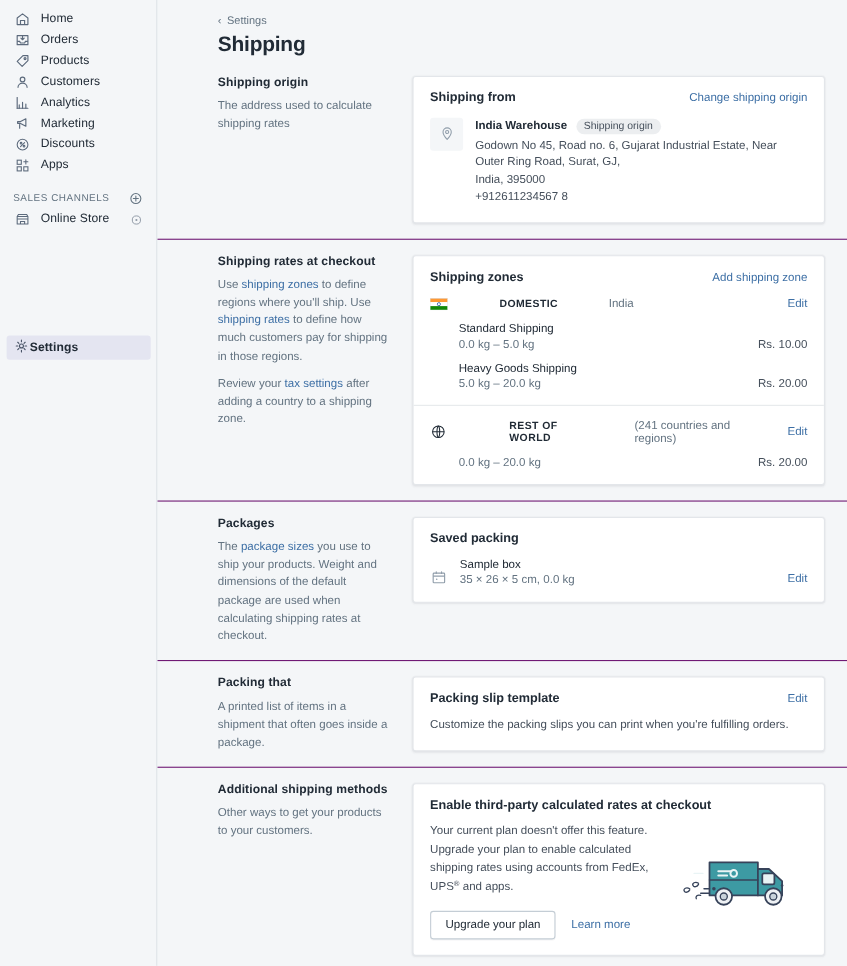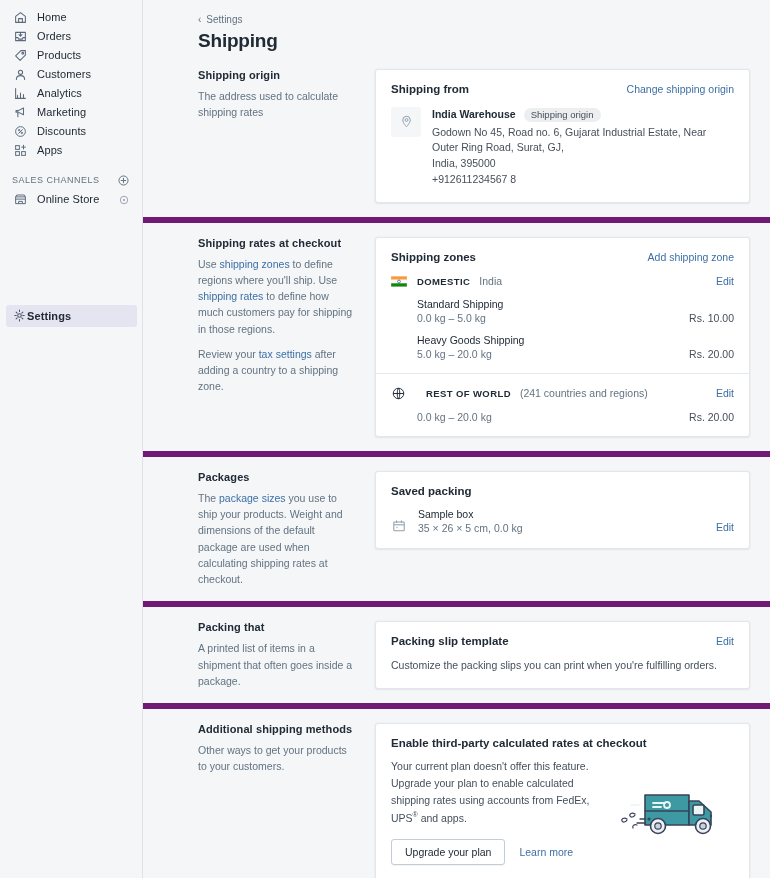--- a/index.html
+++ b/index.html
@@ -69,21 +69,21 @@
     margin-bottom: 5px;
   }
   .breadcrumb .chev { font-size: 10px; line-height: 1; color: #637381; }
   #page-title {
     font-size: 19px; font-weight: bold; letter-spacing: -.2px;
     color: #212b36;
   }
   .section {
     display: flex;
     padding: 14px 20px 14px 55px;
-    border-top: 6px solid #701a75;
+    border-top: 1px solid #701a75;
   }
   .section.first { border-top: none; padding-top: 17px; }
   .sec-left { width: 177px; flex: 0 0 177px; padding-right: 20px; }
   .sec-title {
     font-size: 11px; font-weight: bold; color: #212b36;
     margin-bottom: 7px; letter-spacing: .1px;
   }
   .sec-desc {
     font-size: 10.5px; color: #637381; line-height: 1.55;
   }
@@ -118,21 +118,21 @@
   .origin-name { font-size: 10.5px; font-weight: bold; color: #212b36; }
   .badge {
     background: #eceef0; color: #454f5b;
     font-size: 9.5px; padding: 1px 7px 2px 7px; border-radius: 9px;
     white-space: nowrap;
   }
   .origin-addr { font-size: 10.5px; color: #454f5b; line-height: 1.5; }
   
   .zone { padding: 12px 15px 13px 15px; }
   .zone + .zone { border-top: 1px solid #e6e9ec; }
-  .zone-head { display: flex; align-items: center; margin-bottom: 10px; }
+  .zone-head { display: flex; align-items: center; margin-bottom: 10px; gap: 37px; }
   .flag-ico { width: 16px; height: 11px; flex: 0 0 16px; margin-right: 10px; }
   .globe-ico { width: 15px; height: 15px; flex: 0 0 15px; margin-right: 10px; display:block; }
   .zone-name {
     font-size: 9.5px; font-weight: bold; letter-spacing: .4px;
     text-transform: uppercase; color: #212b36; margin-right: 9px;
   }
   .zone-sub { font-size: 10.5px; color: #637381; }
   .rate-row { padding-left: 26px; }
   .rate-row + .rate-row { margin-top: 10px; }
   .rate-name { font-size: 10.5px; color: #212b36; margin-bottom: 2px; }

